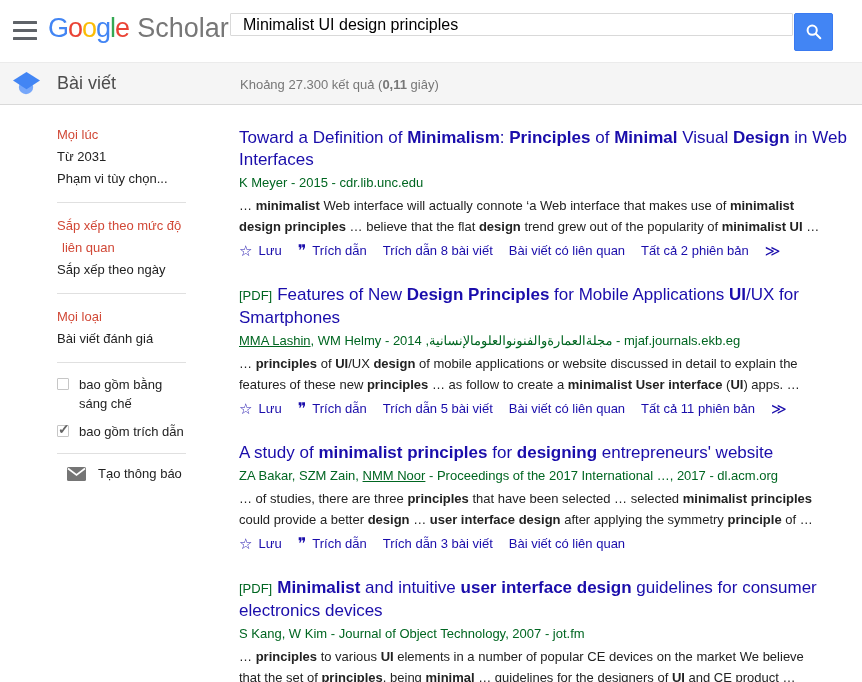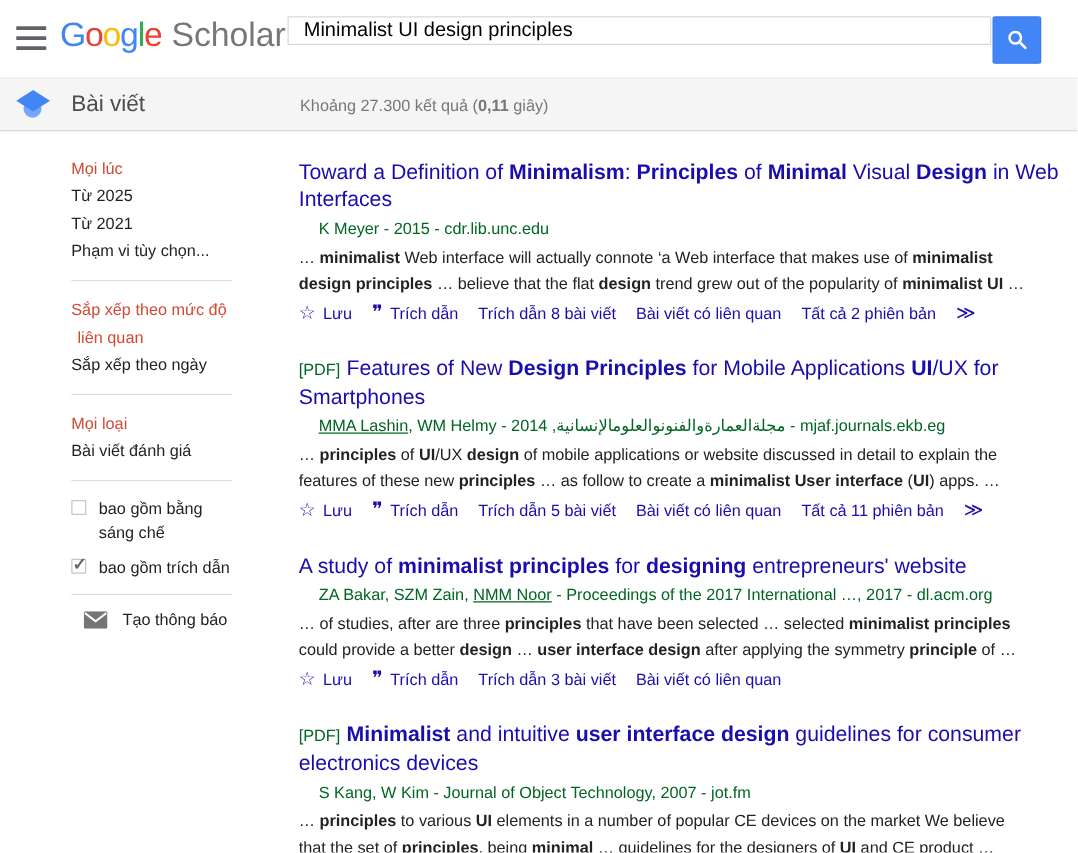--- a/index.html
+++ b/index.html
@@ -46,21 +46,21 @@
   .chk-label { line-height:19px; color:#222; }
   .alert-row { display:flex; align-items:center; margin-top:4px; cursor:pointer; color:#222;padding-left:10px; }
   .alert-row .env { margin-right:12px; display:inline-flex; }
   
   .results { position:absolute; left:239px; top:127px; width:616px; }
   .result { margin-bottom:26px; }
   .rtitle { margin:0; font-weight:normal; font-size:17px; line-height:22px; color:#1a0dab;
             cursor:pointer; max-width:616px; }
   .rtitle b { font-weight:bold; }
   .rtag { color:#006621; font-size:13px; margin-right:5px; }
-  .byline { font-size:13px; line-height:18px; color:#006621; margin-top:3px;margin-left:16px; }
+  .byline { font-size:13px; line-height:18px; color:#006621; margin-top:3px; }
   .byline .bylnk { text-decoration:underline; cursor:pointer; }
   .snippet { font-size:13px; line-height:21px; color:#222; margin-top:3px; max-width:588px; }
   .snippet b { font-weight:bold; }
   .actions { display:flex; align-items:center; column-gap:16px; margin-top:5px;
              font-size:13px; color:#1a0dab; }
   .act { display:flex; align-items:center; gap:6px; cursor:pointer; white-space:nowrap; color:#1a0dab; }
   .aicon { font-size:15px; line-height:1; }
   .aicon.q { font-size:16px; position:relative; top:1px; }
   .aicon.m { font-size:15px; }
 </style>
@@ -89,22 +89,21 @@
   <svg class="cap" viewBox="0 0 27 23">
     <circle cx="13" cy="15" r="7.2" fill="#76a7fa"></circle>
     <polygon points="13.5,0 27,8.6 13.5,17.2 0,8.6" fill="#4285f4"></polygon>
   </svg>
   <span class="subtitle">Bài viết</span>
   <span class="stats"><span>Khoảng 27.300 kết quả (</span><b>0,11</b><span> giây)</span></span>
 </div>
 
 <nav class="sidebar" id="sidebar">
     <div class="snav-item active">Mọi lúc</div>
-    <div class="snav-item">Từ 2025</div>
-    <div class="snav-item">Từ 2021</div>
+    <div class="snav-item">Từ 2031</div>
     <div class="snav-item">Phạm vi tùy chọn...</div>
     <div class="sdivider"></div>
     <div class="snav-item active">Sắp xếp theo mức độ liên quan</div>
     <div class="snav-item">Sắp xếp theo ngày</div>
     <div class="sdivider"></div>
     <div class="snav-item active">Mọi loại</div>
     <div class="snav-item">Bài viết đánh giá</div>
     <div class="sdivider"></div>
     <label class="chk-row">
       <span class="chk-box"></span>
@@ -169,21 +168,21 @@
         <span class="act">Bài viết có liên quan</span>
         <span class="act">Tất cả 11 phiên bản</span>
         <span class="act">
           <span class="aicon m">≫</span>
         </span>
       </div>
     </div>
     <div class="result">
       <h3 class="rtitle"><span>A study of </span><b>minimalist principles</b><span> for </span><b>designing</b><span> entrepreneurs' website</span></h3>
       <div class="byline"><span>ZA Bakar, SZM Zain, </span><span class="bylnk">NMM Noor</span><span> - Proceedings of the 2017 International …, 2017 - dl.acm.org</span></div>
-      <div class="snippet"><span>… of studies, after are three </span><b>principles</b><span> that have been selected … selected </span><b>minimalist principles</b><span> could provide a better </span><b>design</b><span> … </span><b>user interface design</b><span> after applying the symmetry </span><b>principle</b><span> of …</span></div>
+      <div class="snippet"><span>… of studies, there are three </span><b>principles</b><span> that have been selected … selected </span><b>minimalist principles</b><span> could provide a better </span><b>design</b><span> … </span><b>user interface design</b><span> after applying the symmetry </span><b>principle</b><span> of …</span></div>
       <div class="actions">
         <span class="act">
           <span class="aicon">☆</span>
           <span>Lưu</span>
         </span>
         <span class="act">
           <span class="aicon q">❞</span>
           <span>Trích dẫn</span>
         </span>
         <span class="act">Trích dẫn 3 bài viết</span>

